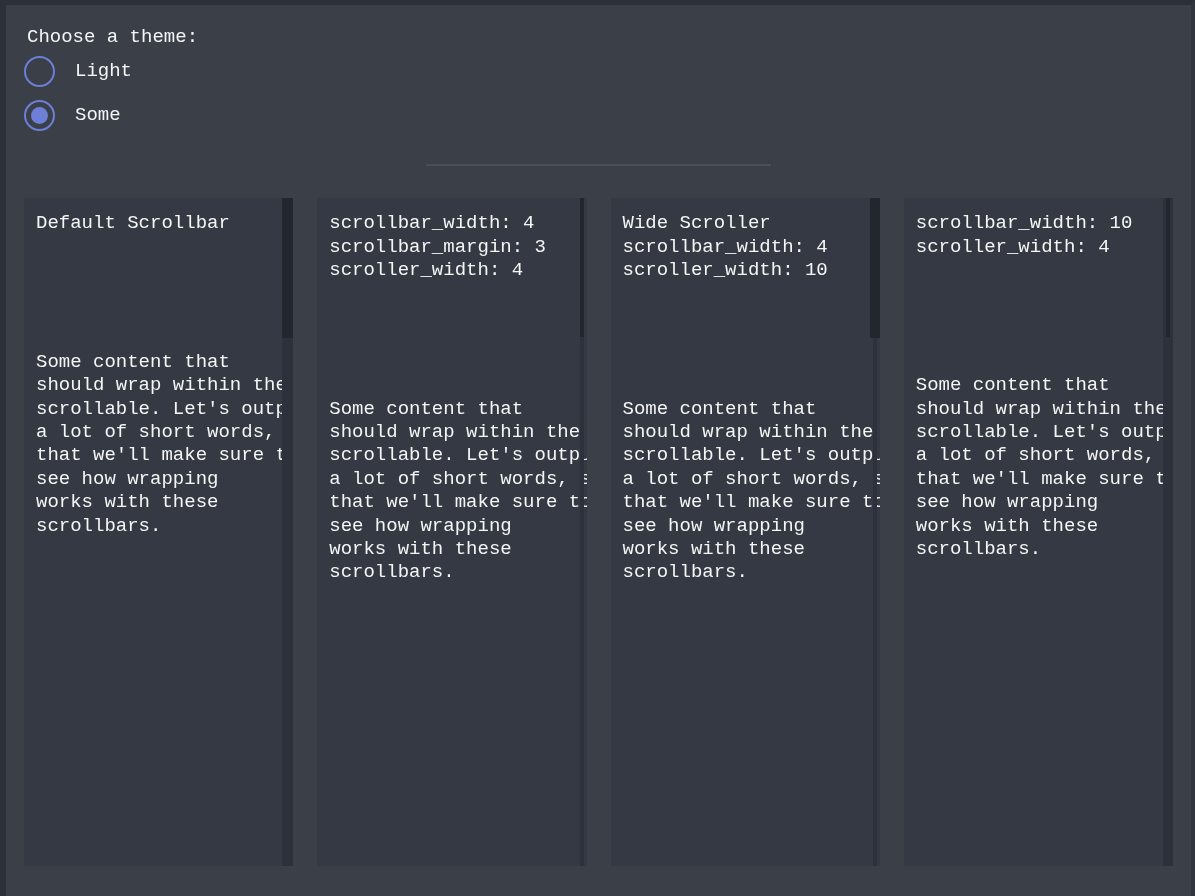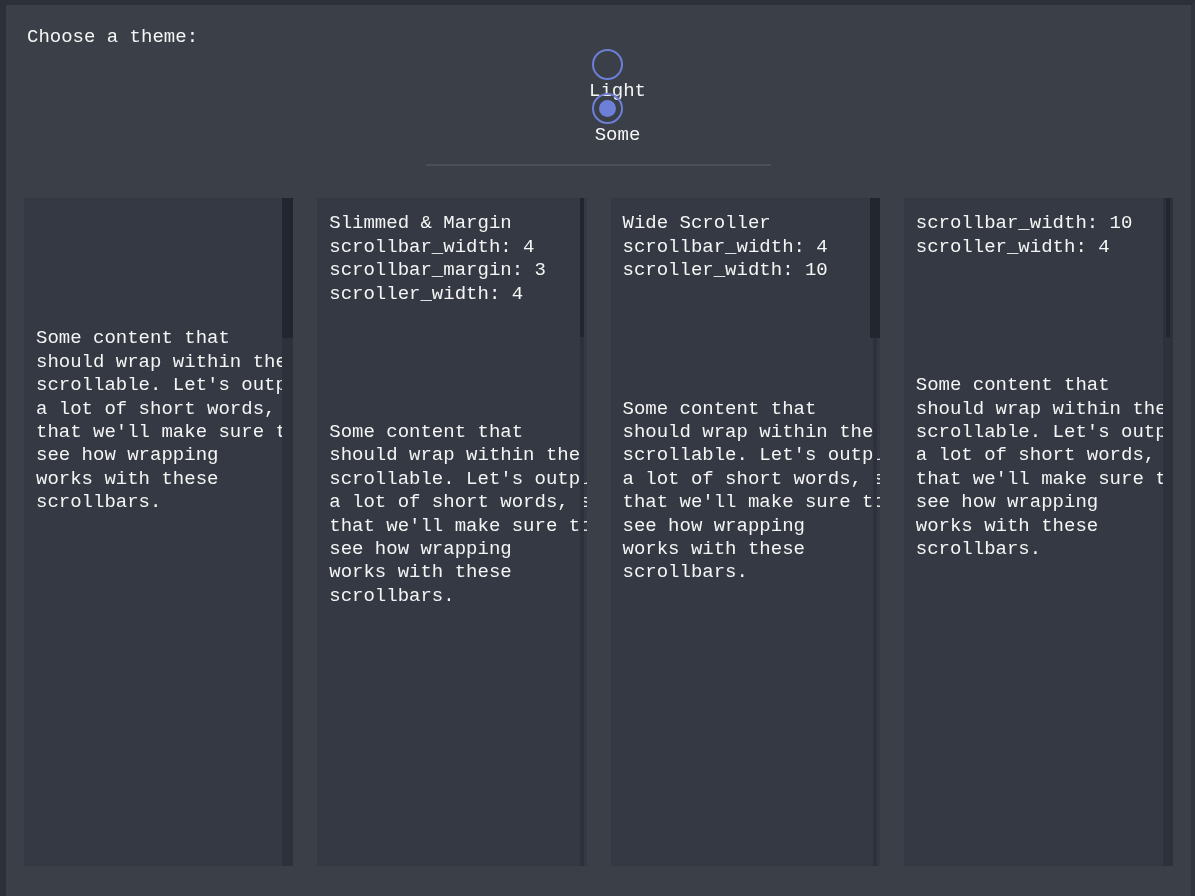--- a/index.html
+++ b/index.html
@@ -17,21 +17,20 @@
   }
   .choose-label {
     margin: 21px 0 0 21px;
   }
   .radio-row {
     display: flex;
     align-items: center;
     margin-left: 18px;
     height: 44px;
     cursor: pointer;
-    flex-direction: column;
   }
   .radio-row:first-of-type { margin-top: 6px; }
   .radio {
     width: 31px;
     height: 31px;
     border: 2px solid var(--accent, #6d7fd7);
     border-radius: 50%;
     display: flex;
     align-items: center;
     justify-content: center;
@@ -106,36 +105,36 @@
       <span class="dot"></span>
     </span>
   <span class="radio-label">Some</span>
 </div>
 
 <div class="divider"></div>
 
 <div class="panels">
 
   <div class="panel p1">
+    <div class="panel-title">Default Scrollbar</div>
     <div class="panel-params"></div>
     <div class="panel-spacer"></div>
     <div class="panel-content">Some content that
 should wrap within the
 scrollable. Let's output
 a lot of short words, so
 that we'll make sure to
 see how wrapping
 works with these
 scrollbars.</div>
     <div class="sb-track"></div>
     <div class="sb-thumb"></div>
   </div>
 
   <div class="panel p2">
-    <div class="panel-title">Slimmed &amp; Margin</div>
     <div class="panel-params">scrollbar_width: 4
 scrollbar_margin: 3
 scroller_width: 4</div>
     <div class="panel-spacer"></div>
     <div class="panel-content">Some content that
 should wrap within the
 scrollable. Let's output
 a lot of short words, so
 that we'll make sure to
 see how wrapping

